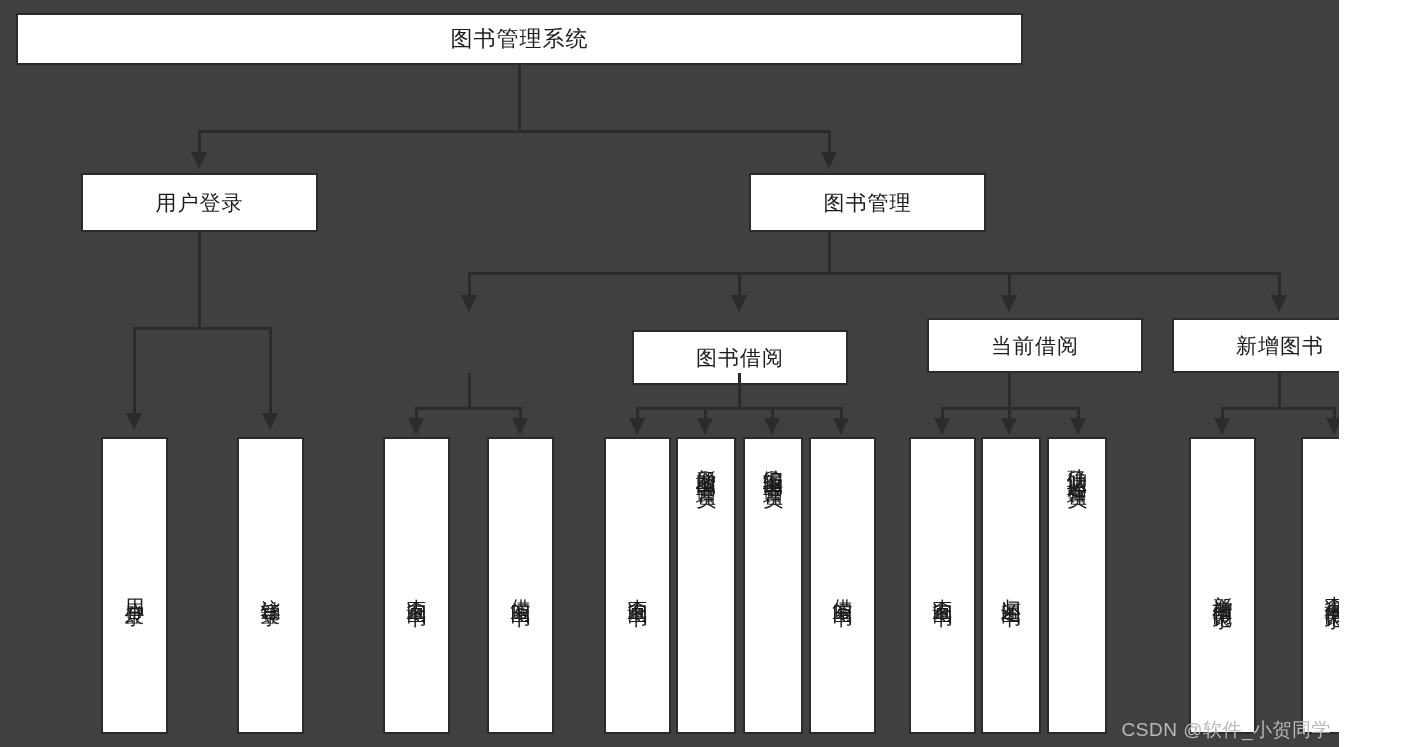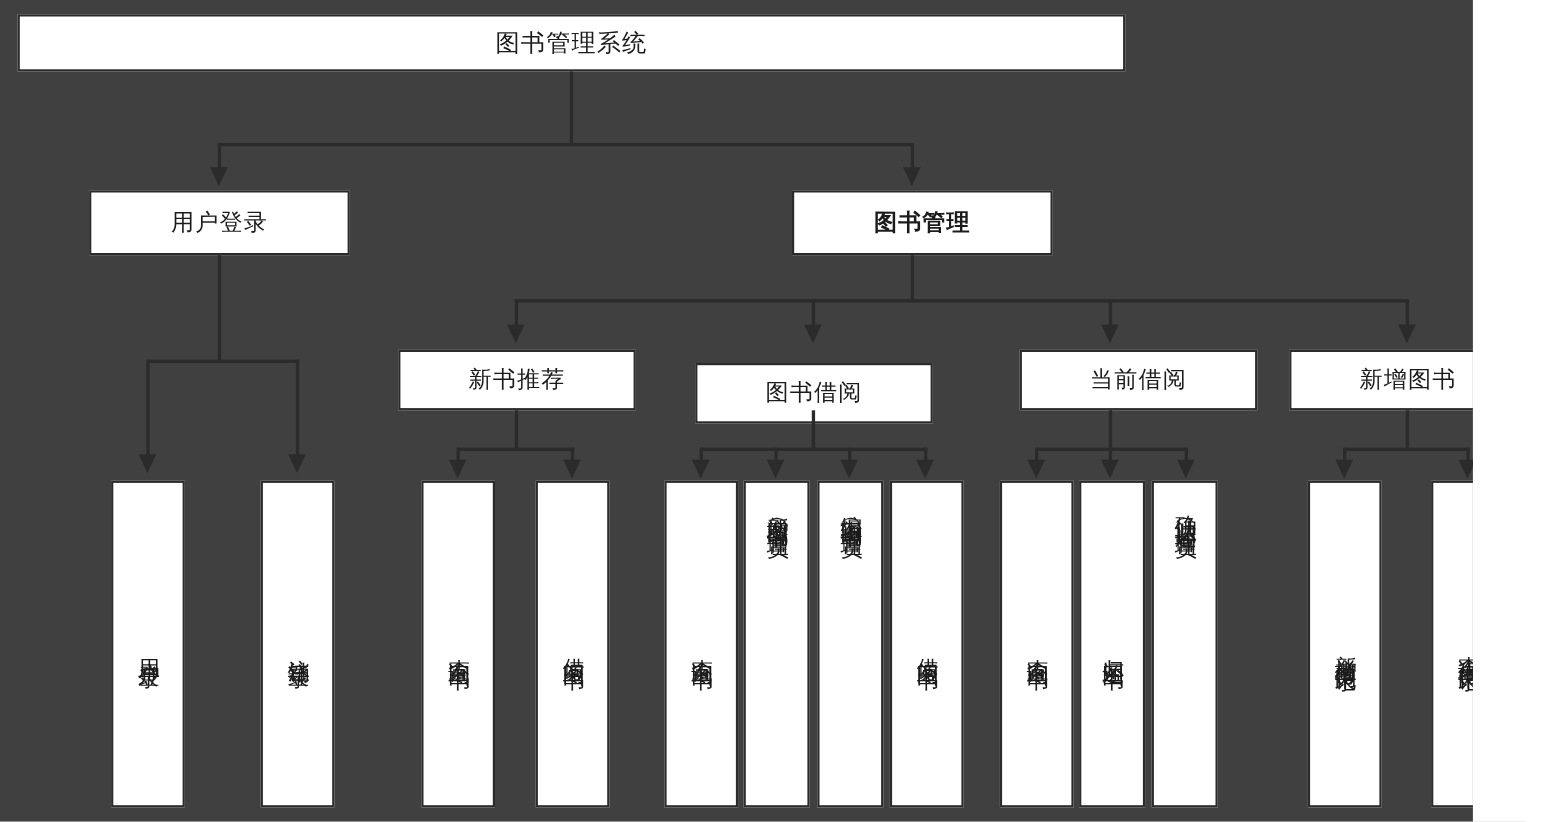--- a/index.html
+++ b/index.html
@@ -108,21 +108,21 @@
 
   <div class="vline" style="left:198px; top:130px; width:3px; height:24px;"></div>
   <div class="arrow" style="left:191px; top:152px;"></div>
 
   <div class="vline" style="left:828px; top:130px; width:3px; height:24px;"></div>
   <div class="arrow" style="left:821px; top:152px;"></div>
 
   <div class="node horiz" style="left:81px; top:173px; width:237px; height:59px;">
     <span>用户登录</span>
   </div>
-  <div class="node horiz" style="left:720px; top:173px; width:237px; height:59px;font-weight:bold;">
+  <div class="node horiz" style="left:749px; top:173px; width:237px; height:59px;">
     <span>图书管理</span>
   </div>
 
   <div class="vline" style="left:198px; top:232px; width:3px; height:98px;"></div>
   <div class="hline" style="left:134px; top:327px; width:138px;"></div>
   <div class="vline" style="left:133px; top:327px; width:3px; height:88px;"></div>
   <div class="arrow" style="left:126px; top:413px;"></div>
   <div class="vline" style="left:269px; top:327px; width:3px; height:88px;"></div>
   <div class="arrow" style="left:262px; top:413px;"></div>
 
@@ -145,23 +145,20 @@
 
   <div class="vline" style="left:738px; top:272px; width:3px; height:25px;"></div>
   <div class="arrow" style="left:731px; top:295px;"></div>
 
   <div class="vline" style="left:1008px; top:272px; width:3px; height:25px;"></div>
   <div class="arrow" style="left:1001px; top:295px;"></div>
 
   <div class="vline" style="left:1278px; top:272px; width:3px; height:25px;"></div>
   <div class="arrow" style="left:1271px; top:295px;"></div>
 
-  <div class="node horiz" style="left:362px; top:318px; width:216px; height:55px;">
-    <span>新书推荐</span>
-  </div>
   <div class="node horiz" style="left:632px; top:318px; width:216px; height:55px;margin-top:12px;">
     <span>图书借阅</span>
   </div>
   <div class="node horiz" style="left:902px; top:318px; width:216px; height:55px;margin-left:25px;">
     <span>当前借阅</span>
   </div>
   <div class="node horiz" style="left:1172px; top:318px; width:216px; height:55px;">
     <span>新增图书</span>
   </div>
 
@@ -251,14 +248,15 @@
     <div class="leaf-inner">
       <span class="vtext">新增借阅记录</span>
     </div>
   </div>
   <div class="node leaf leaf-mid" style="left:1301px; top:437px; width:67px; height:297px;">
     <div class="leaf-inner">
       <span class="vtext">查询借阅记录</span>
     </div>
   </div>
 
+  <div id="watermark">CSDN @软件_小贺同学</div>
 
 </div>
 
 </body></html>

